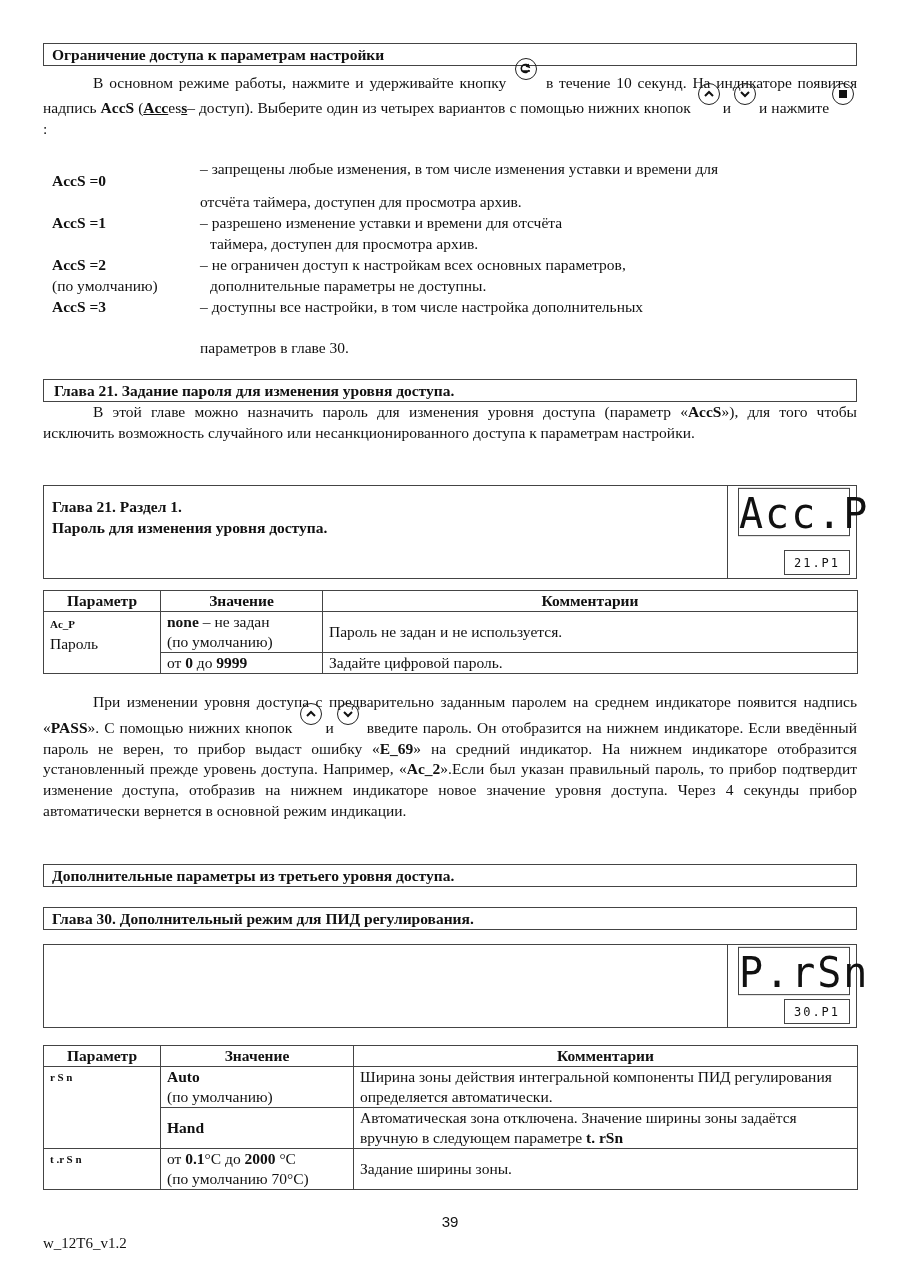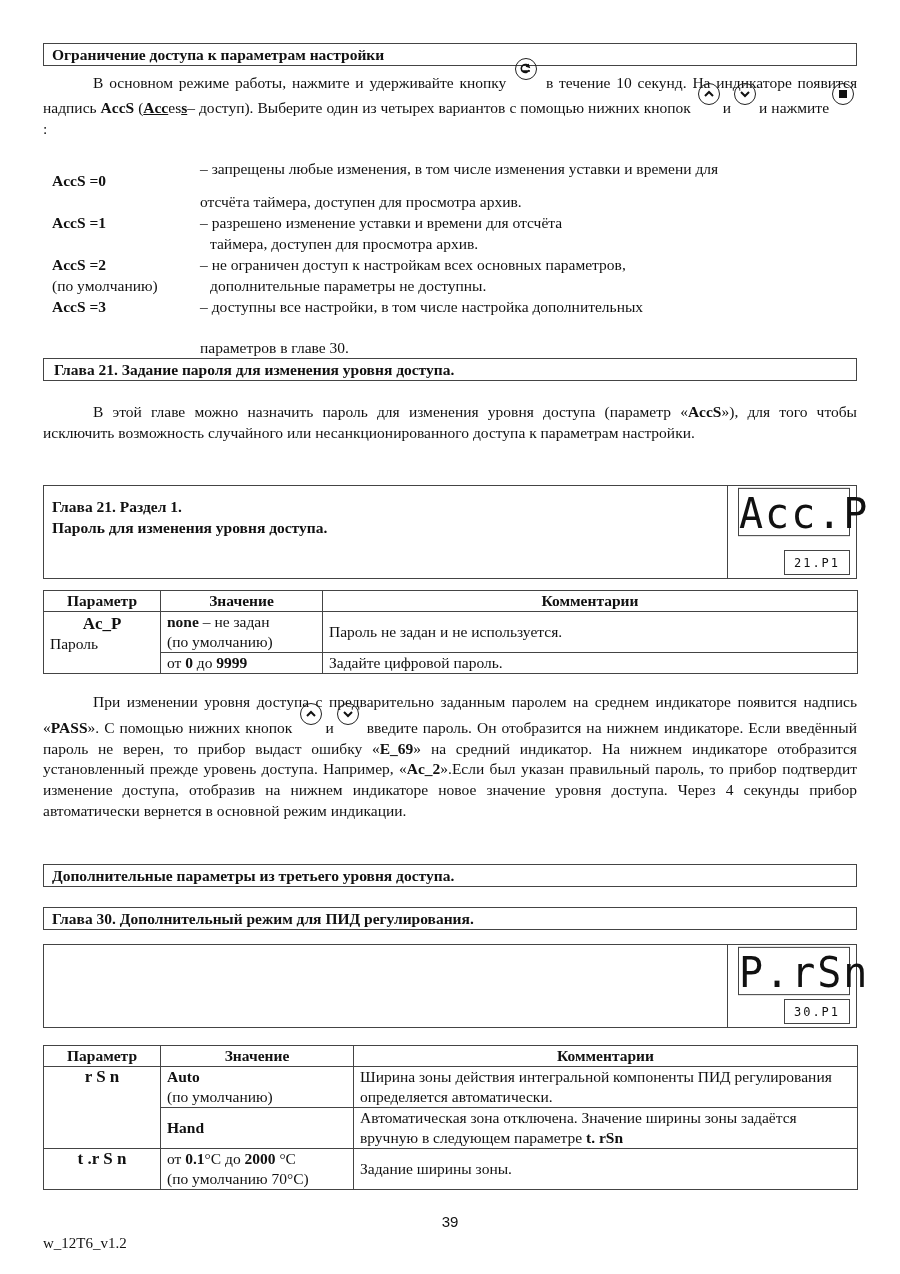--- a/index.html
+++ b/index.html
@@ -12,21 +12,21 @@
   .acc-row { position:absolute; left:52px; line-height:21px; }
   .acc-desc { position:absolute; left:200px; line-height:21px; }
   .secbox { position:absolute; left:43px; width:814px; border:1.5px solid #444; box-sizing:border-box; }
   .secbox .txt { position:absolute; left:8px; top:10px; font-weight:bold; line-height:21px; }
   .secbox .disp { position:absolute; right:0; top:0; bottom:0; width:128px; border-left:1.5px solid #444; }
   .lcd-top { position:absolute; left:10px; top:3px; width:112px; height:46px; border:1.2px solid #444; box-sizing:border-box; font-family:"DejaVu Sans Mono", monospace; font-size:40px; line-height:46px; text-align:center; letter-spacing:2px; transform:scaleY(1.05); }
   .lcd-bot { position:absolute; right:6px; bottom:3px; width:66px; height:25px; border:1.2px solid #444; box-sizing:border-box; font-family:"DejaVu Sans Mono", monospace; font-size:12px; line-height:24px; text-align:center; letter-spacing:2px; }
   table.pt { position:absolute; left:43px; width:815px; border-collapse:collapse; font-size:15.5px; }
   table.pt td, table.pt th { border:1.3px solid #444; padding:0 6px; line-height:20px; vertical-align:middle; }
   table.pt th { font-weight:bold; text-align:center; }
-  .pname { font-weight:bold; text-align:center; font-size:17px; }
+  .pname { font-weight:bold; text-align:left; font-size:11px; }
   b { font-weight:bold; }
   .footer-page { position:absolute; left:0; width:900px; top:1213px; text-align:center; font-family:"Liberation Sans", sans-serif; font-size:15px; }
   .footer-ver { position:absolute; left:43px; top:1235px; font-size:15px; }
 </style>
 </head>
 <body>
 
 <div class="hbox" style="top:43px;">Ограничение доступа к параметрам настройки</div>
 
 <div class="para" style="top:68px;line-height:21px;">
@@ -58,21 +58,21 @@
   <div class="acc-row" style="top:254px;font-weight:bold;">AccS =2</div>
   <div class="acc-row" style="top:275px;">(по умолчанию)</div>
   <div class="acc-desc" style="top:254px;">– не ограничен доступ к настройкам всех основных параметров,</div>
   <div class="acc-desc" style="top:275px;left:210px;">дополнительные параметры не доступны.</div>
 
   <div class="acc-row" style="top:296px;font-weight:bold;">AccS =3</div>
   <div class="acc-desc" style="top:296px;">– доступны все настройки, в том числе настройка дополнительных</div>
   <div class="acc-desc" style="top:317px;margin-top:20px;">параметров в главе 30.</div>
 </div>
 
-<div class="hbox" style="top:358px;padding-left:10px;">Глава 21. Задание пароля для изменения уровня доступа.</div>
+<div class="hbox" style="top:379px;padding-left:10px;">Глава 21. Задание пароля для изменения уровня доступа.</div>
 
 <div class="para" style="top:401px;">
   <span class="ind"></span><span>В этой главе можно назначить пароль для изменения уровня доступа (параметр «</span><b>AccS</b><span>»), для того чтобы исключить возможность случайного или несанкционированного доступа к параметрам настройки.</span>
 </div>
 
 <div class="secbox" style="top:485px;height:94px;">
   <div class="txt">
     <div>Глава 21. Раздел 1.</div>
     <div>Пароль для изменения уровня доступа.</div>
   </div>

